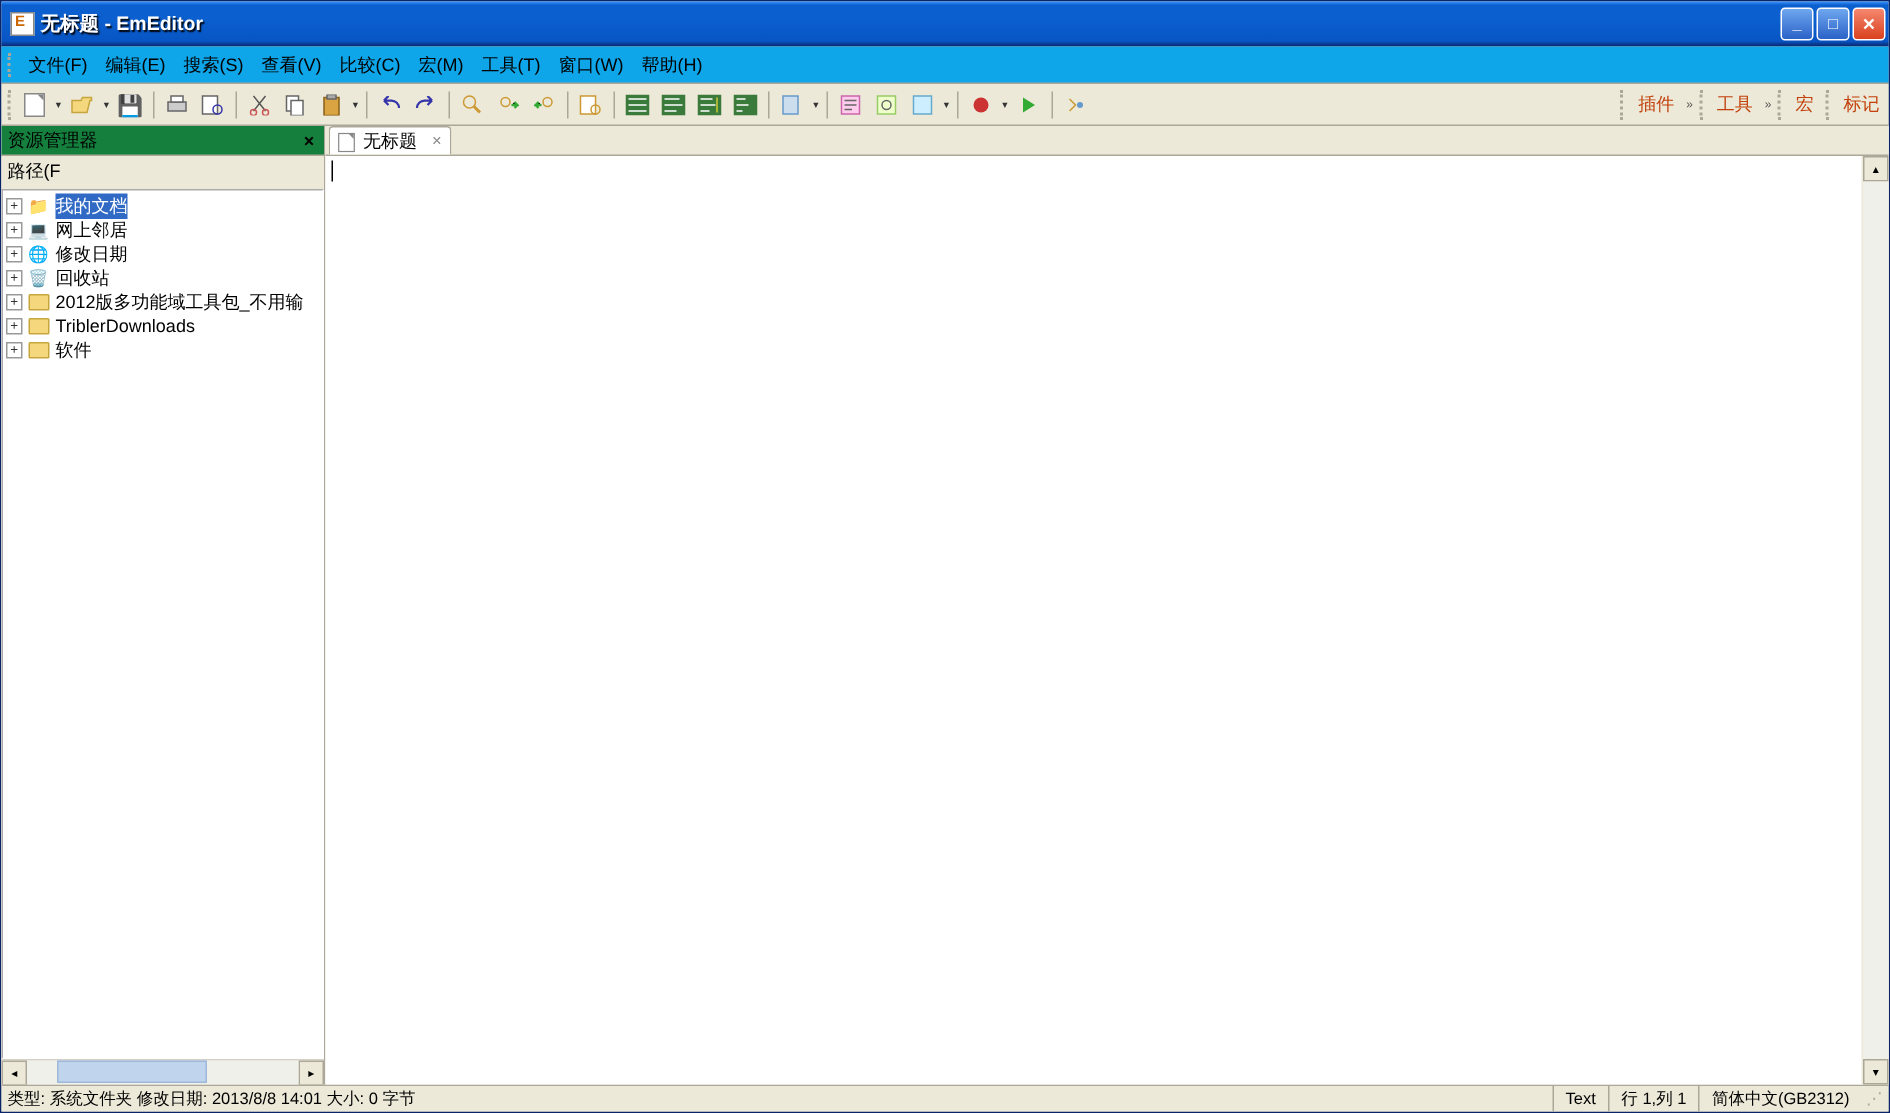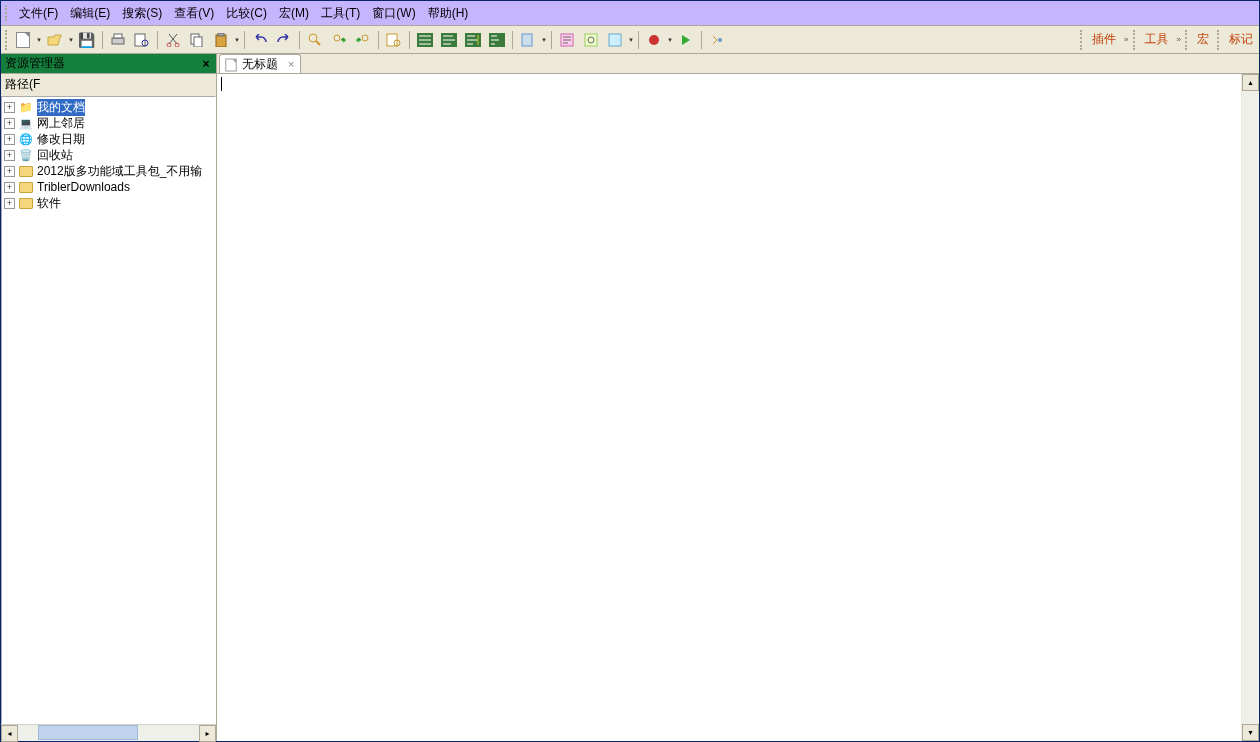--- a/index.html
+++ b/index.html
@@ -6,21 +6,21 @@
 body { font-family: "Tahoma", "SimSun", sans-serif; font-size: 12px; overflow: hidden; background: #ece9d8; }
 .window { width: 1260px; height: 742px; display: flex; flex-direction: column; border: 1px solid #0a246a; }
 .titlebar { height: 30px; background: linear-gradient(to bottom, #3a95ff 0%, #0b5fce 8%, #0b5fce 40%, #0855c5 88%, #0a246a 100%); display: flex; align-items: center; color: white; font-weight: bold; padding: 0 2px 0 6px; }
 .titlebar-icon { width: 16px; height: 16px; margin-right: 4px; background: #fff; border: 1px solid #888; position: relative; }
 .titlebar-icon::after { content:"E"; color:#c60; font-size:10px; position:absolute; top:0; left:2px; }
 .titlebar-text { flex: 1; font-size: 13px; text-shadow: 1px 1px 1px #000; }
 .win-buttons { display: flex; gap: 2px; }
 .win-btn { width: 22px; height: 22px; border: 1px solid #fff; border-radius: 3px; display:flex; align-items:center; justify-content:center; color:#fff; font-weight:bold; font-size:11px; }
 .win-min, .win-max { background: linear-gradient(to bottom,#6fa7ef,#2a62c8); }
 .win-close { background: linear-gradient(to bottom,#f5876f,#d9411e); }
-.menubar { height: 22px; background: #c4b5fd; display: flex; align-items: center; padding: 12px 4px; border-bottom: 1px solid #aca899; }
+.menubar { height: 22px; background: #0ea5e9; display: flex; align-items: center; padding: 12px 4px; border-bottom: 1px solid #aca899; }
 .menubar .grip { width:4px; height:16px; border-left:2px dotted #aca899; margin-right:4px; }
 .menu-item { padding: 2px 6px; cursor: default; }
 .toolbar { height: 28px; background: #ece9d8; display: flex; align-items: center; padding: 0 2px; border-bottom: 1px solid #aca899; }
 .grip2 { width:4px; height:20px; border-left:2px dotted #aca899; margin:0 2px; }
 .tb-btn { width: 22px; height: 22px; display:flex; align-items:center; justify-content:center; margin:0 1px; border:1px solid transparent; border-radius:2px; }
 .tb-sep { width:1px; height:18px; background:#aca899; margin:0 3px; }
 .tb-drop { width:8px; display:flex; align-items:center; justify-content:center; font-size:7px; color:#333; }
 .right-tools { margin-left:auto; display:flex; align-items:center; gap:2px; }
 .right-tool-label { padding:2px 4px; color:#c2410c; }
 .content-row { flex:1; display:flex; min-height:0; background:#ece9d8; }
@@ -63,20 +63,29 @@
 .i-folder { width:14px; height:11px; background:#f5d87e; border:1px solid #c7a53d; border-radius:1px; }
 .i-save { font-size:14px; color:#3a5fcd; }
 svg { display:block; }
 .chev { font-size:8px; color:#555; margin-left:2px; }
 </style>
 </head>
 <body>
 
 <div class="window">
 
+  <div class="titlebar">
+    <div class="titlebar-icon"></div>
+    <div class="titlebar-text">无标题 - EmEditor</div>
+    <div class="win-buttons">
+      <div class="win-btn win-min">_</div>
+      <div class="win-btn win-max">□</div>
+      <div class="win-btn win-close">✕</div>
+    </div>
+  </div>
 
   <div class="menubar">
     <div class="grip"></div>
     <div class="menu-item">文件(F)</div>
     <div class="menu-item">编辑(E)</div>
     <div class="menu-item">搜索(S)</div>
     <div class="menu-item">查看(V)</div>
     <div class="menu-item">比较(C)</div>
     <div class="menu-item">宏(M)</div>
     <div class="menu-item">工具(T)</div>
@@ -338,13 +347,20 @@
         </div>
         <div class="vscroll">
           <div class="hscroll-btn">▴</div>
           <div class="vscroll-track"></div>
           <div class="hscroll-btn">▾</div>
         </div>
       </div>
     </div>
   </div>
 
+  <div class="statusbar">
+    <div class="status-left">类型: 系统文件夹 修改日期: 2013/8/8 14:01 大小: 0 字节</div>
+    <div class="status-seg">Text</div>
+    <div class="status-seg">行 1,列 1</div>
+    <div class="status-seg">简体中文(GB2312)</div>
+    <div class="resize-grip">⋰</div>
+  </div>
 </div>
 
 </body></html>

